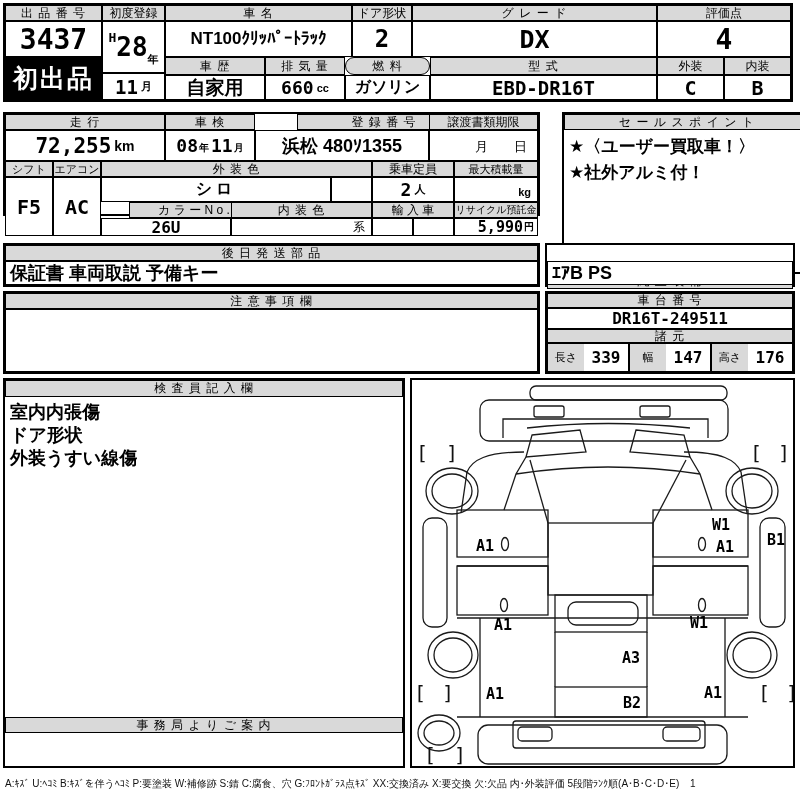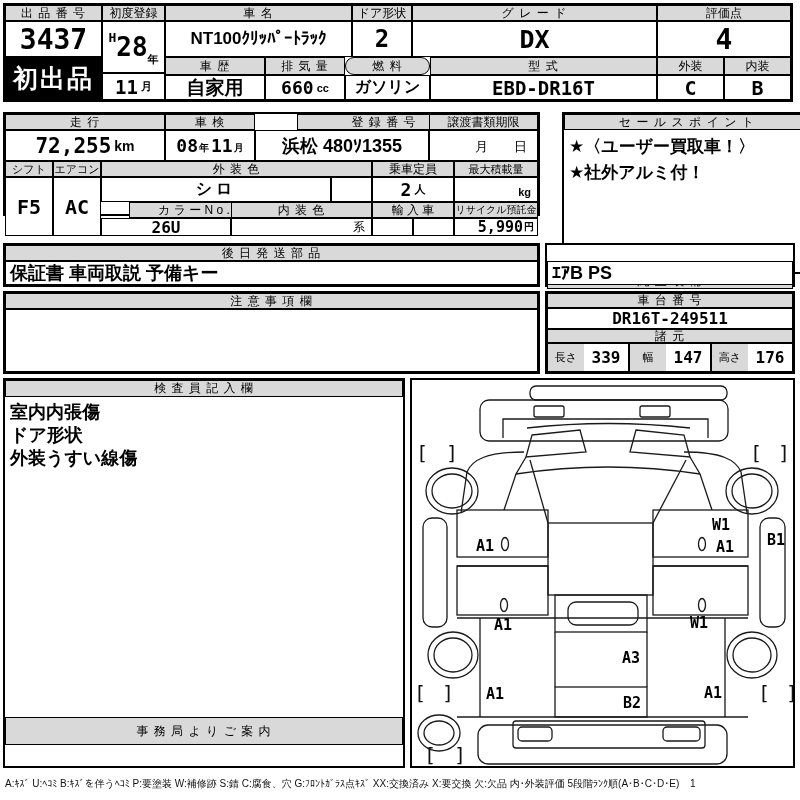--- a/index.html
+++ b/index.html
@@ -177,21 +177,21 @@
   </div>
 </div>
 
 <div class="tbl" style="left:3px;top:378px;width:402px;height:390px;">
   <div class="c h" style="left:0;top:0;width:398px;height:17px;">検 査 員 記 入 欄</div>
   <div class="lines" style="position:absolute;left:0;top:17px;width:398px;height:320px;font-size:18px;line-height:23px;">
     <div>室内内張傷</div>
     <div>ドア形状</div>
     <div>外装うすい線傷</div>
   </div>
-  <div class="c h" style="left:0;top:337px;width:398px;height:28px;">事 務 局 よ り ご 案 内</div>
+  <div class="c h" style="left:0;top:337px;width:398px;height:16px;">事 務 局 よ り ご 案 内</div>
   <div style="position:absolute;left:0;top:357px;width:398px;height:29px;"></div>
 </div>
 
 <div class="tbl" style="left:410px;top:378px;width:385px;height:390px;">
 <svg width="381" height="386" viewBox="0 0 381 386">
   <g stroke="#1a1a1a" stroke-width="1.3" fill="none">
 
     <rect x="118" y="6" width="197" height="14" rx="6"></rect>
 
     <rect x="68" y="20" width="248" height="41" rx="9"></rect>

